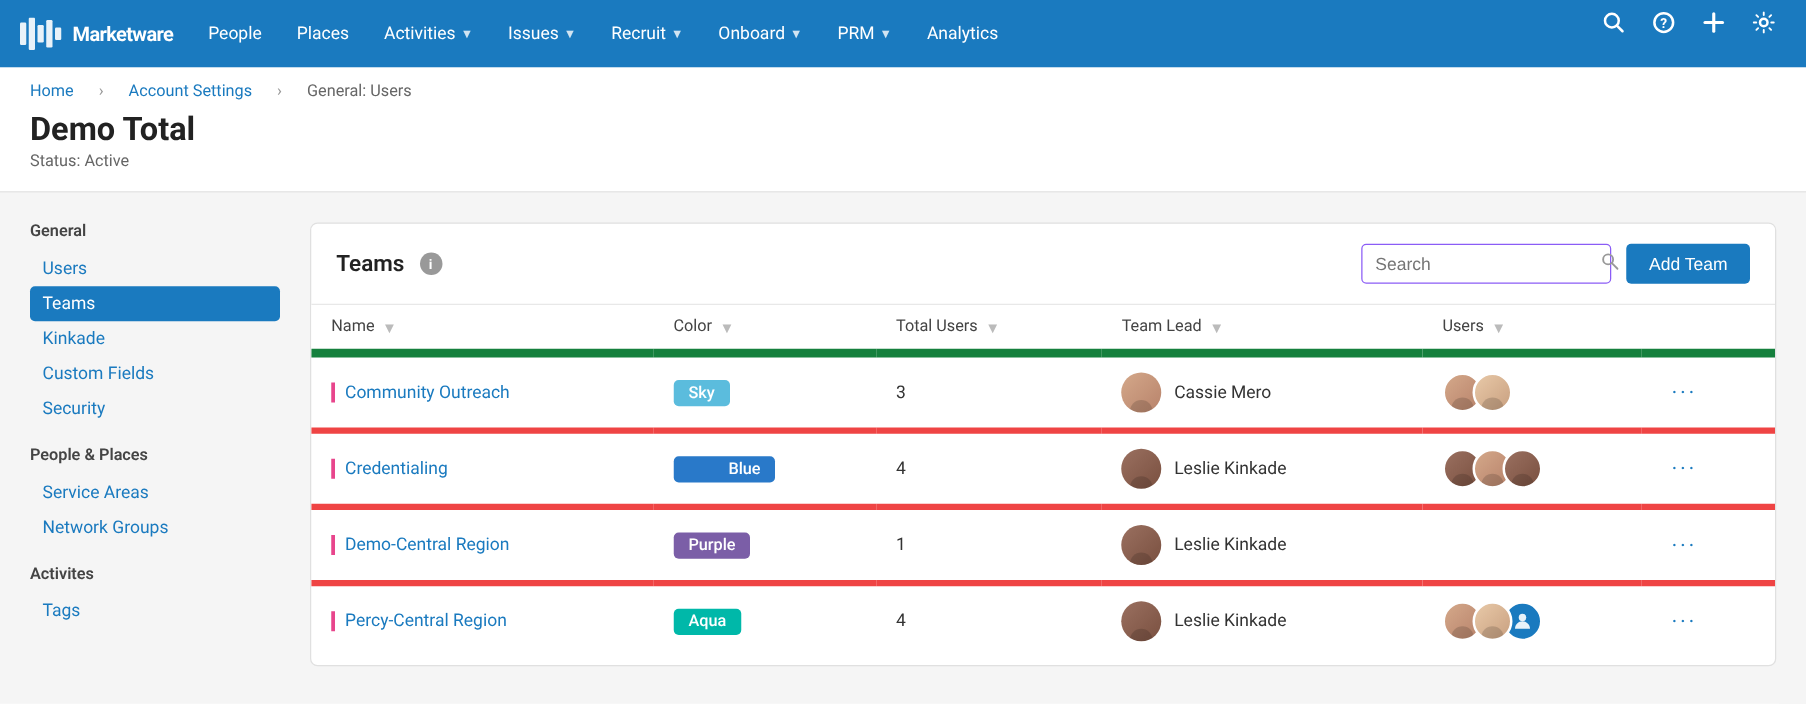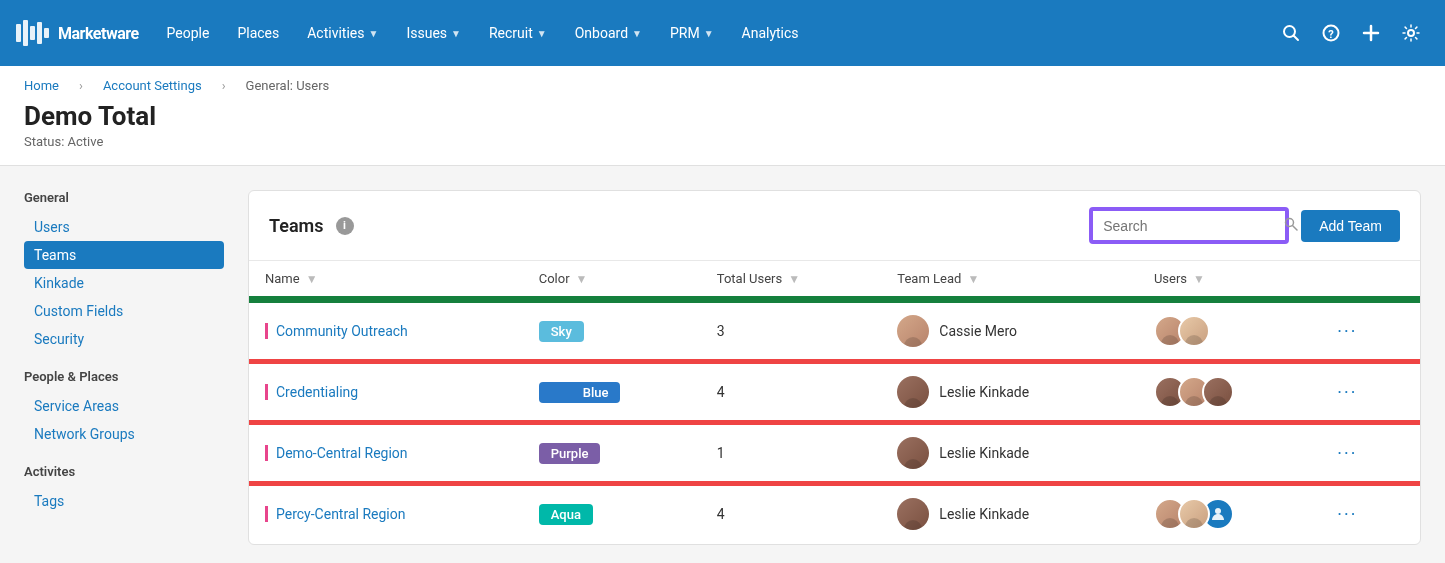--- a/index.html
+++ b/index.html
@@ -1,23 +1,22 @@
 <!DOCTYPE html>
 <html><head>
   <meta charset="utf-8">
   <style>
     * { box-sizing: border-box; margin: 0; padding: 0; }
     body { font-family: -apple-system, BlinkMacSystemFont, 'Segoe UI', Roboto, sans-serif; background: #f5f5f5; font-size: 14px; }
 
     
     .top-nav {
       background: #1a7abf;
-      height: 66px;
-      display: flex;
-      align-items: center;
+      height: 54px;
+      display: flex;
       padding: 0 16px;
       gap: 4px;
     }
     .nav-logo {
       display: flex;
       align-items: center;
       margin-right: 12px;
     }
     .nav-logo-text {
       color: white;
@@ -151,21 +150,21 @@
       align-items: center;
       justify-content: center;
       font-size: 11px;
       font-weight: bold;
       cursor: pointer;
     }
     .panel-header-spacer { flex: 1; }
     .search-box {
       display: flex;
       align-items: center;
-      border: 4px solid #8b5cf6;
+      border: 1px solid #8b5cf6;
       border-radius: 4px;
       padding: 6px 10px;
       width: 200px;
       background: white;
     }
     .search-box input {
       border: none;
       outline: none;
       font-size: 14px;
       flex: 1;

